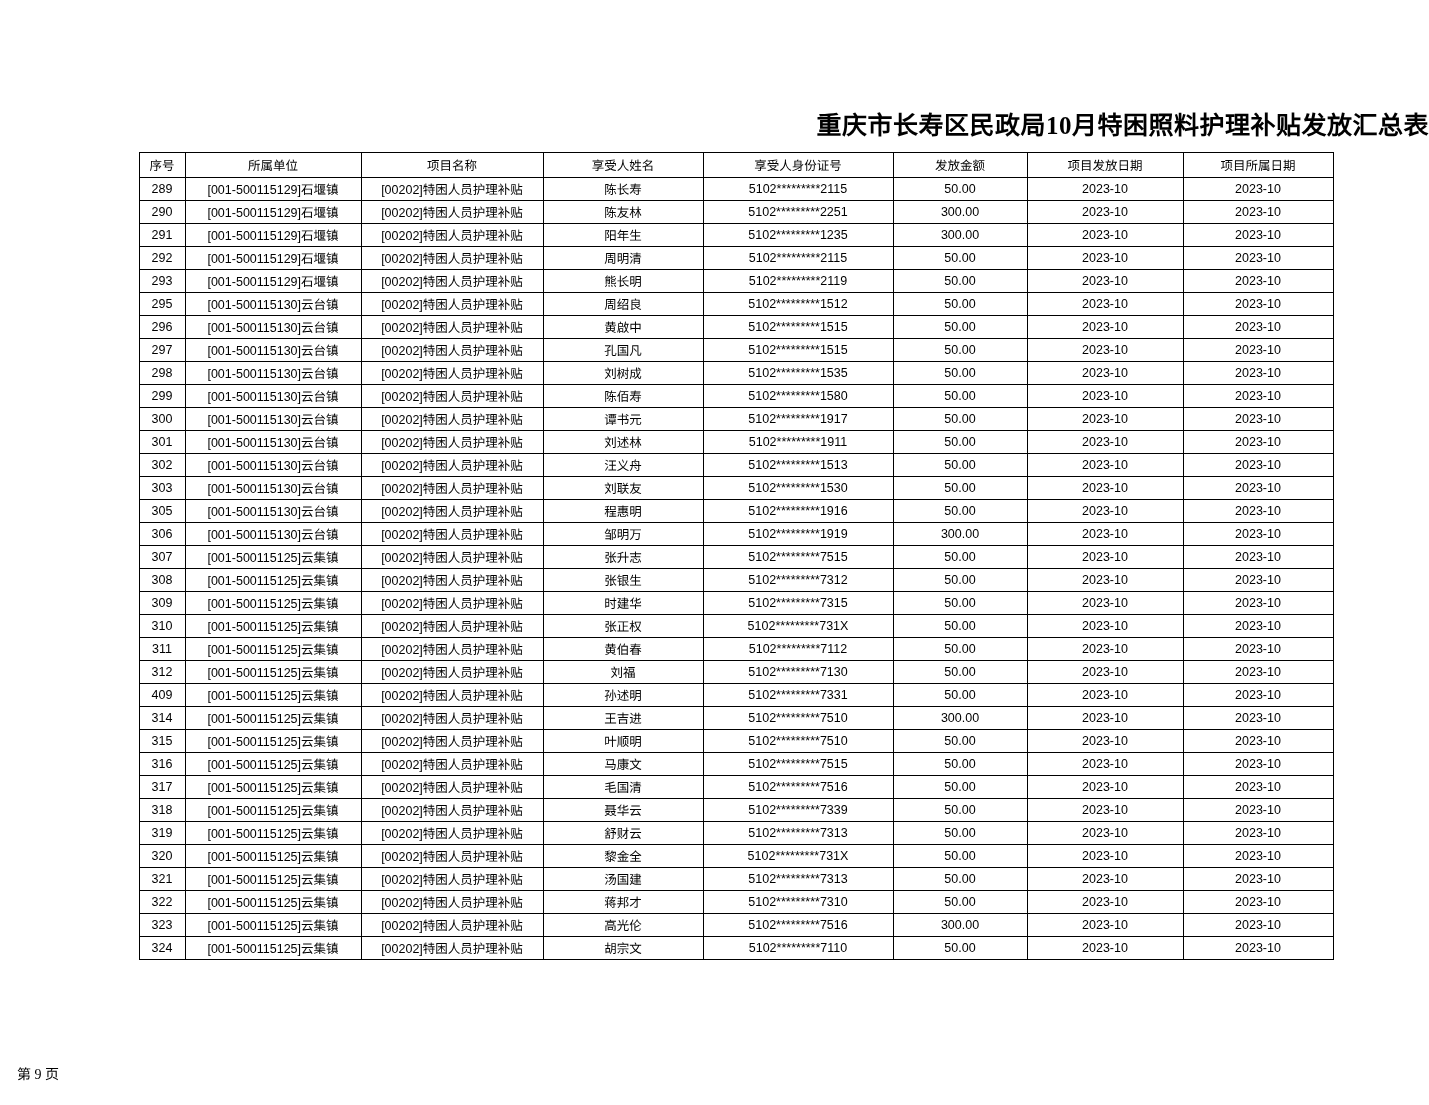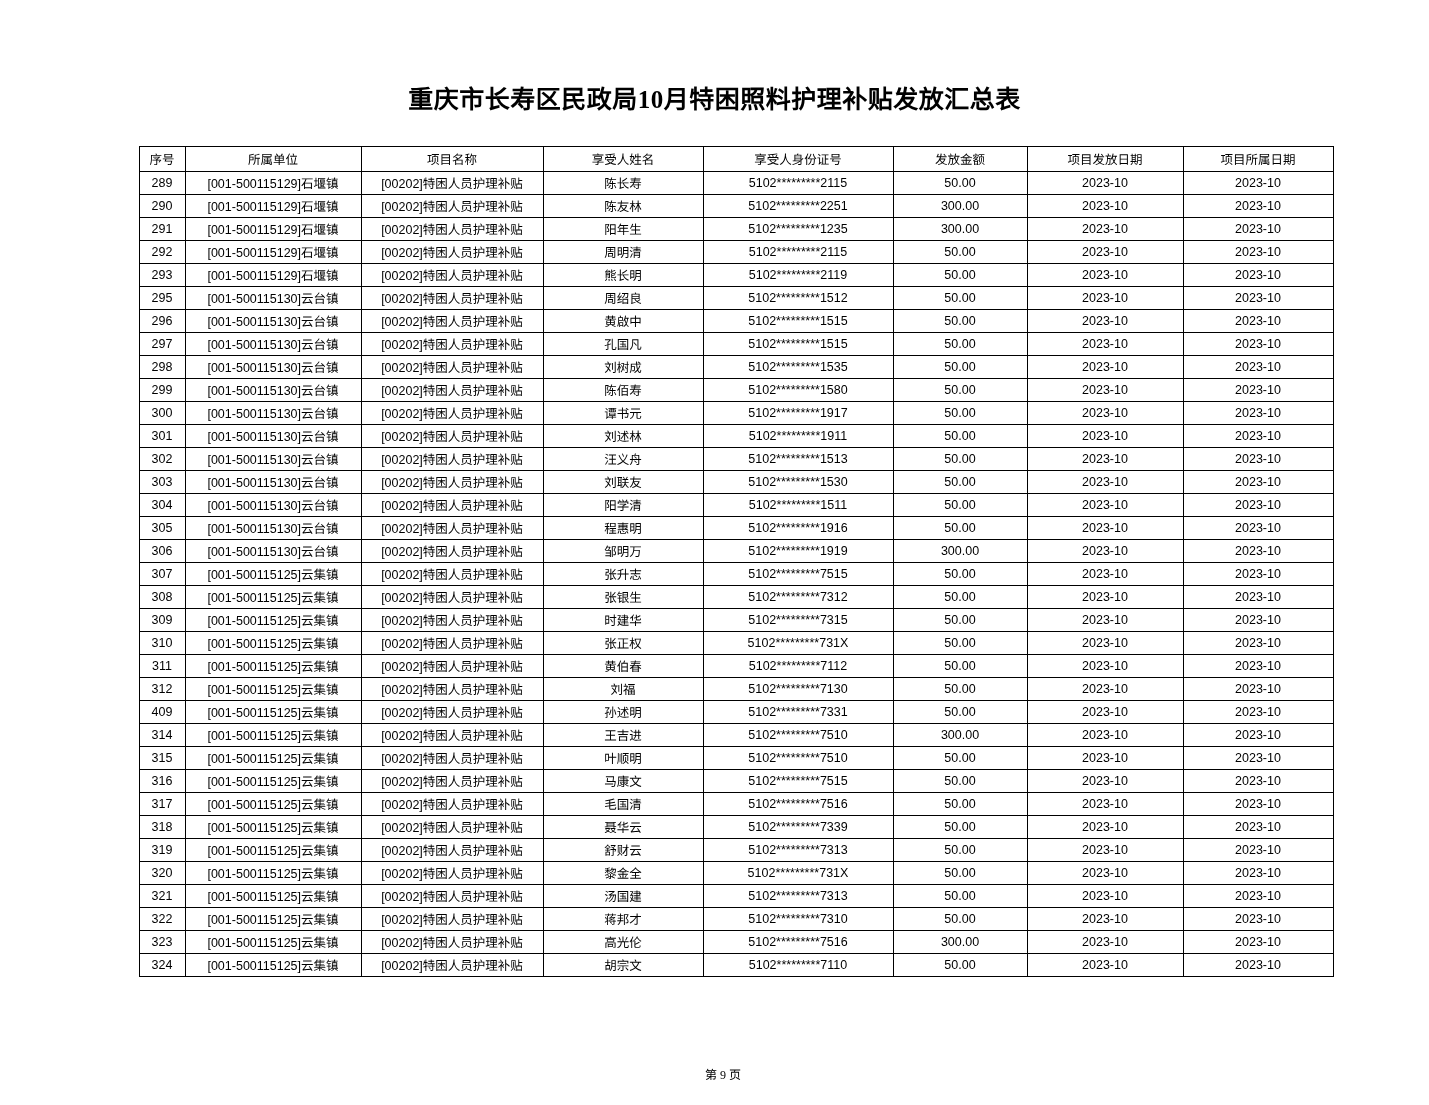--- a/index.html
+++ b/index.html
@@ -15,31 +15,31 @@
     position: relative;
     overflow: hidden;
   }
   .page {
     width: 1429px;
     height: 1105px;
     position: relative;
     box-sizing: border-box;
   }
   .doc-title {
-    text-align: center;
+    text-align: right;
     font-family: "Liberation Serif", "DejaVu Serif", serif;
     font-weight: bold;
     font-size: 25px;
     letter-spacing: 0.5px;
     margin: 0;
-    padding-top: 86px;
+    padding-top: 112px;
     line-height: 1.1;
   }
   .table-wrap {
-    margin: 32px auto 0 auto;
+    margin: 12px auto 0 auto;
     width: 1152px;
   }
   table.report {
     border-collapse: collapse;
     width: 100%;
     table-layout: fixed;
     font-size: 12.5px;
   }
   table.report th,
   table.report td {
@@ -63,23 +63,22 @@
   col.c-name   { width: 160px; }
   col.c-id     { width: 190px; }
   col.c-amt    { width: 134px; }
   col.c-paydate{ width: 156px; }
   col.c-belong { width: 150px; }
   .footer {
     position: absolute;
     left: 17px;
     right: 0;
     bottom: 22px;
-    text-align: center;
     font-family: "Liberation Serif", "DejaVu Serif", serif;
-    font-size: 12px;
+    font-size: 14px;
   }
 </style>
 </head>
 <body>
 
 <div class="page">
 
   <h1 class="doc-title">重庆市长寿区民政局10月特困照料护理补贴发放汇总表</h1>
 
   <div class="table-wrap">
@@ -241,30 +240,20 @@
             <td>303</td>
             <td>[001-500115130]云台镇</td>
             <td>[00202]特困人员护理补贴</td>
             <td>刘联友</td>
             <td>5102*********1530</td>
             <td>50.00</td>
             <td>2023-10</td>
             <td>2023-10</td>
           </tr>
           <tr>
-            <td>304</td>
-            <td>[001-500115130]云台镇</td>
-            <td>[00202]特困人员护理补贴</td>
-            <td>阳学清</td>
-            <td>5102*********1511</td>
-            <td>50.00</td>
-            <td>2023-10</td>
-            <td>2023-10</td>
-          </tr>
-          <tr>
             <td>305</td>
             <td>[001-500115130]云台镇</td>
             <td>[00202]特困人员护理补贴</td>
             <td>程惠明</td>
             <td>5102*********1916</td>
             <td>50.00</td>
             <td>2023-10</td>
             <td>2023-10</td>
           </tr>
           <tr>

